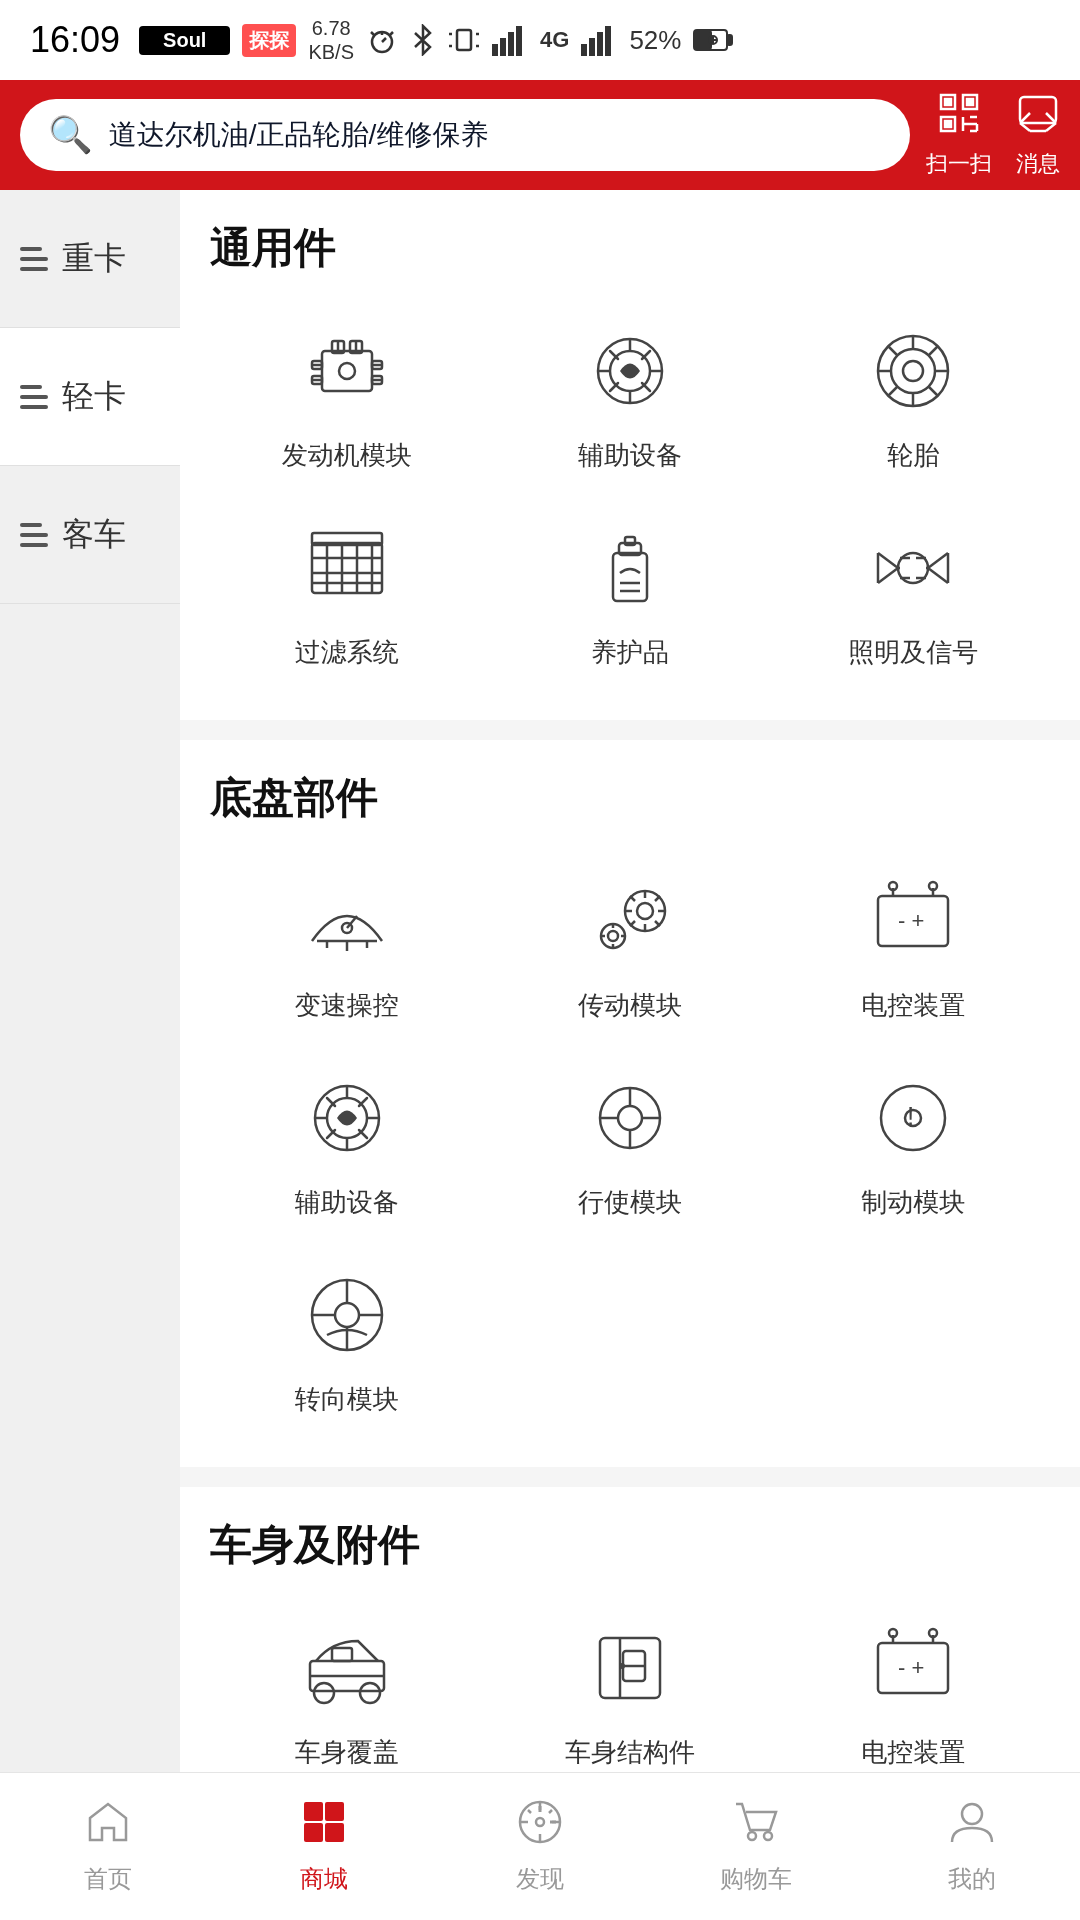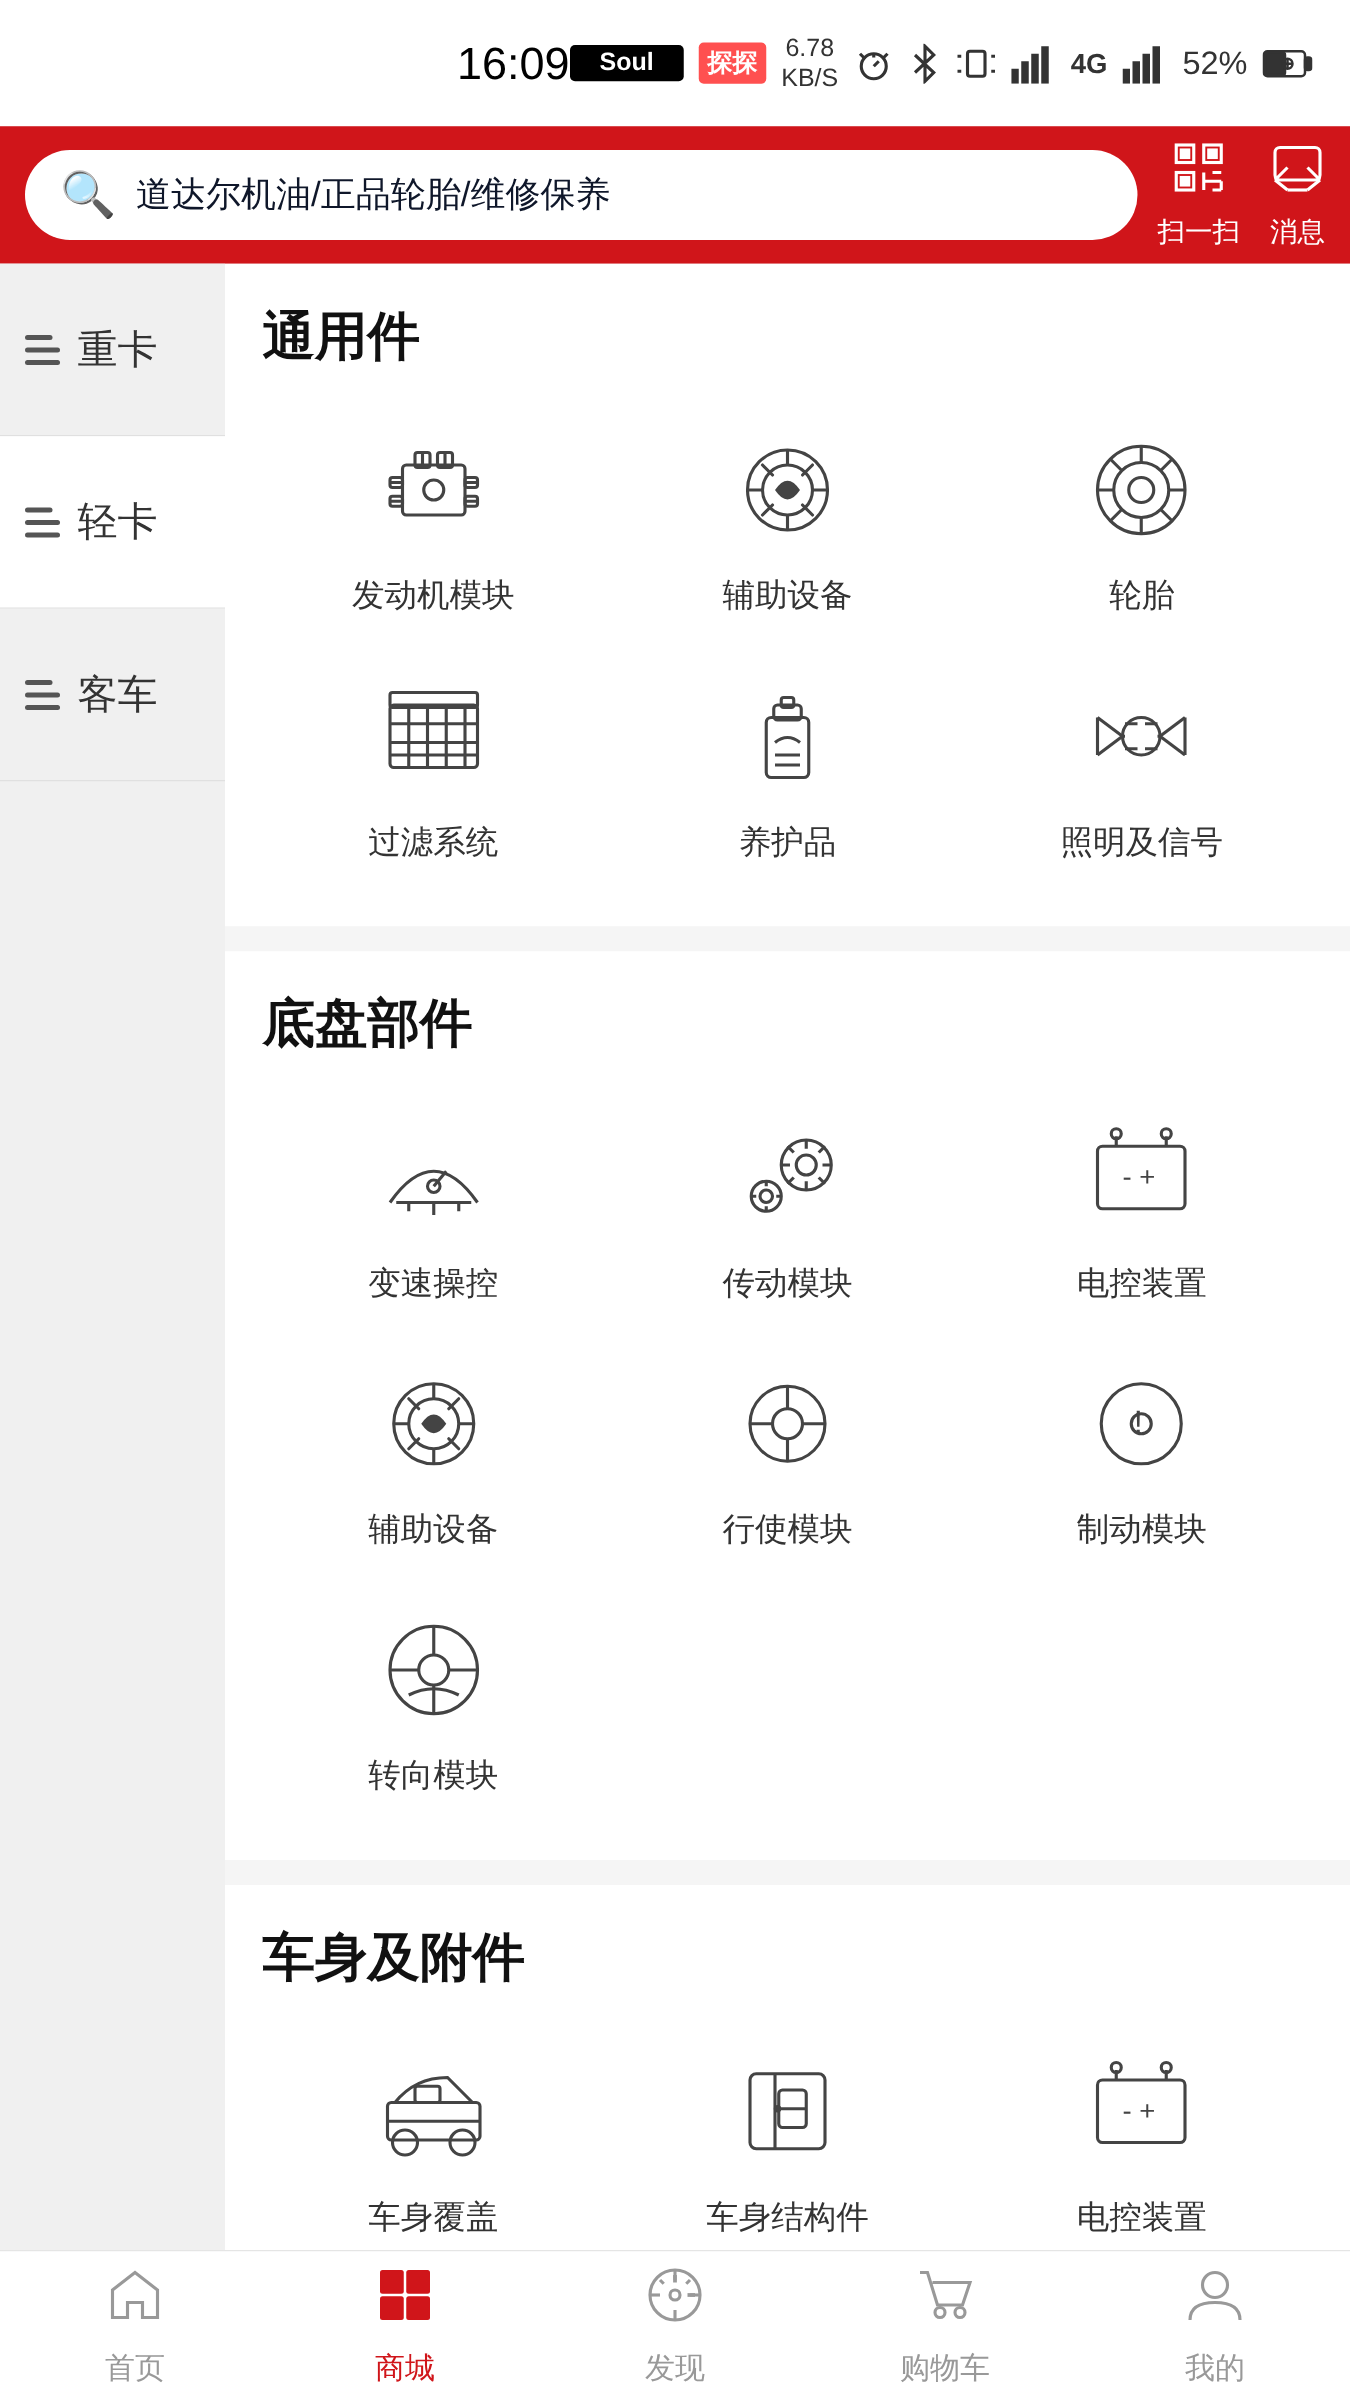--- a/index.html
+++ b/index.html
@@ -7,27 +7,28 @@
     body {
       width: 1080px;
       min-height: 1920px;
       font-family: "PingFang SC", "Helvetica Neue", Arial, sans-serif;
       background: #f5f5f5;
       overflow-x: hidden;
     }
 
     
     .status-bar {
-      height: 101px;
+      height: 80px;
       background: #fff;
       display: flex;
       align-items: center;
-      justify-content: flex-end;
+      justify-content: flex-start;
       padding: 0 30px;
       font-size: 28px;
+      gap: 19px;
     }
     .status-time {
       font-size: 36px;
       font-weight: 500;
       color: #000;
     }
     .status-icons {
       display: flex;
       align-items: center;
       gap: 12px;
@@ -193,21 +194,21 @@
       color: #333;
       text-align: center;
     }
 
     
     .bottom-nav {
       position: fixed;
       bottom: 0;
       left: 0;
       width: 1080px;
-      height: 120px;
+      height: 148px;
       background: #fff;
       border-top: 1px solid #e5e5e5;
       display: flex;
       align-items: center;
     }
     .nav-item {
       flex: 1;
       display: flex;
       flex-direction: column;
       align-items: center;

